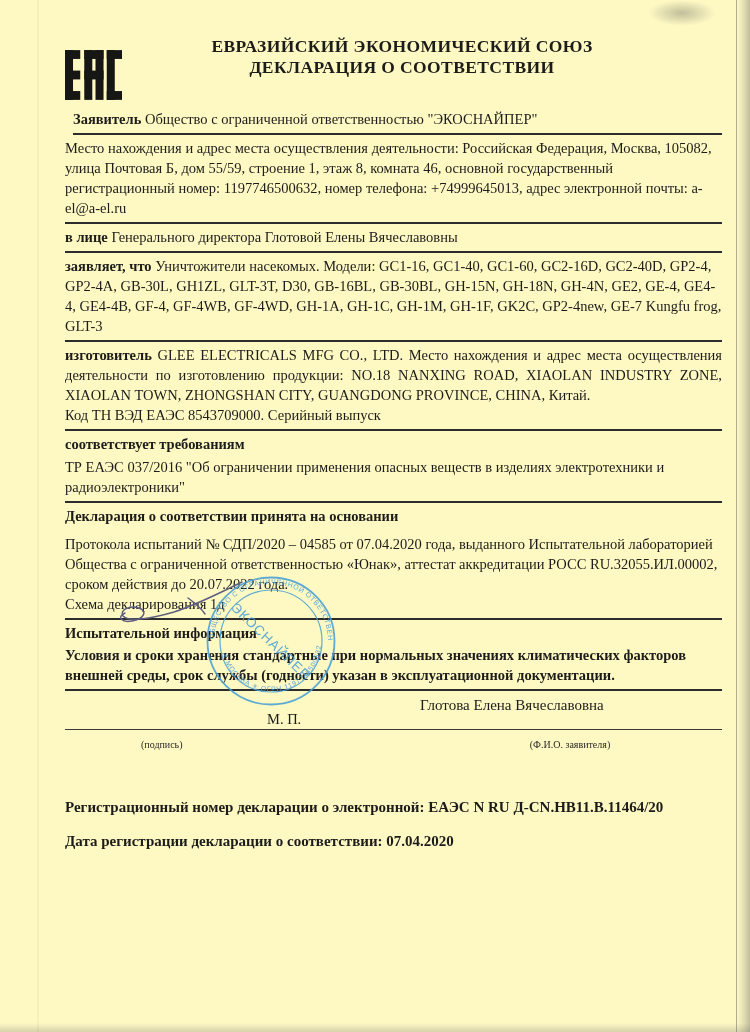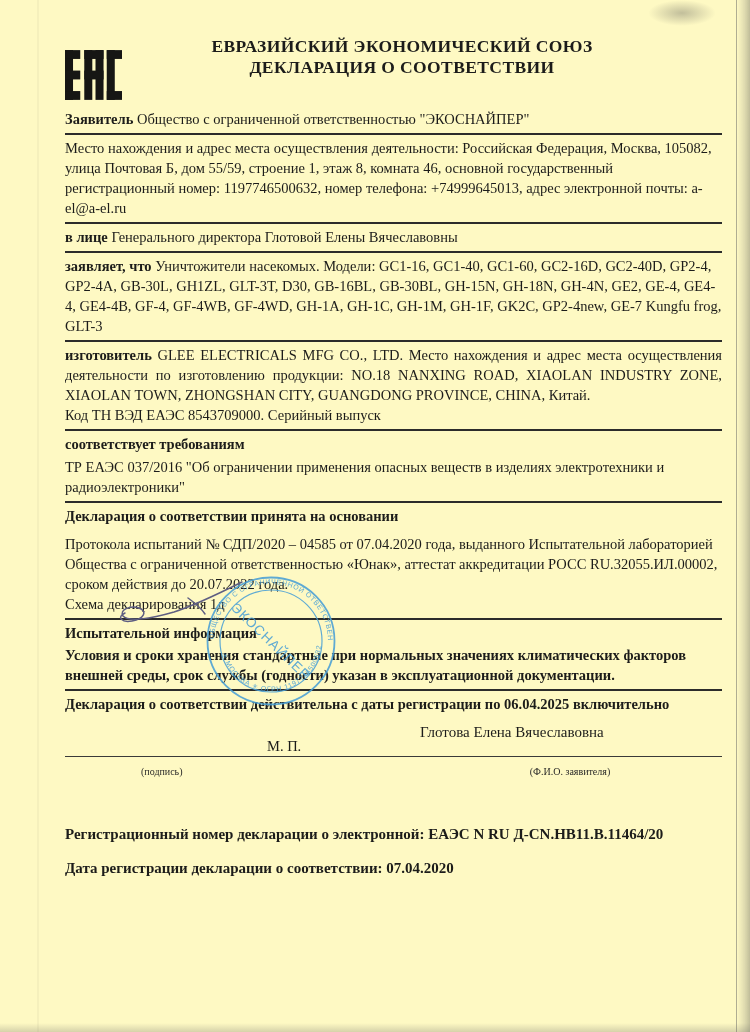--- a/index.html
+++ b/index.html
@@ -63,21 +63,21 @@
             <rect x="52" y="0" width="19" height="11"></rect>
             <rect x="52" y="51" width="19" height="11"></rect>
         </g>
       </svg>
       <div class="titles">
         <div>ЕВРАЗИЙСКИЙ ЭКОНОМИЧЕСКИЙ СОЮЗ</div>
         <div>ДЕКЛАРАЦИЯ О СООТВЕТСТВИИ</div>
       </div>
     </div>
 
-    <div class="sec" style="margin-top:2px;">
+    <div class="sec" style="margin-top:2px;margin-left:8px;">
       <p><b>Заявитель</b> <span>Общество с ограниченной ответственностью "ЭКОСНАЙПЕР"</span></p>
     </div>
 
     <div class="sec">
       <p>Место нахождения и адрес места осуществления деятельности: Российская Федерация, Москва, 105082, улица Почтовая Б, дом 55/59, строение 1, этаж 8, комната 46, основной государственный регистрационный номер: 1197746500632, номер телефона: +74999645013, адрес электронной почты: a-el@a-el.ru</p>
     </div>
 
     <div class="sec">
       <p><b>в лице</b> <span>Генерального директора Глотовой Елены Вячеславовны</span></p>
     </div>
@@ -100,23 +100,20 @@
       <p class="bold-line">Декларация о соответствии принята на основании</p>
       <p style="margin-top:8px;">Протокола испытаний № СДП/2020 – 04585  от 07.04.2020 года, выданного Испытательной лабораторией Общества с ограниченной ответственностью «Юнак», аттестат аккредитации РОСС RU.32055.ИЛ.00002, сроком действия до 20.07.2022 года.</p>
       <p>Схема декларирования 1д</p>
     </div>
 
     <div class="sec">
       <p class="bold-line">Испытательной информация</p>
       <p style="margin-top:2px;font-weight:bold;">Условия и сроки хранения стандартные при нормальных значениях климатических факторов внешней среды, срок службы (годности) указан в эксплуатационной документации.</p>
     </div>
 
-    <div class="sec nb">
-      <p class="bold-line">Декларация о соответствии действительна с даты регистрации по 06.04.2025 включительно</p>
-    </div>
 
     <div class="sig-block">
       <div class="sig-line"></div>
       <div class="mp">М. П.</div>
       <div class="cap cap-sign">(подпись)</div>
       <div class="fio-name">Глотова Елена Вячеславовна</div>
       <div class="cap cap-fio">(Ф.И.О. заявителя)</div>
     </div>
 
     <div class="footer-line">

